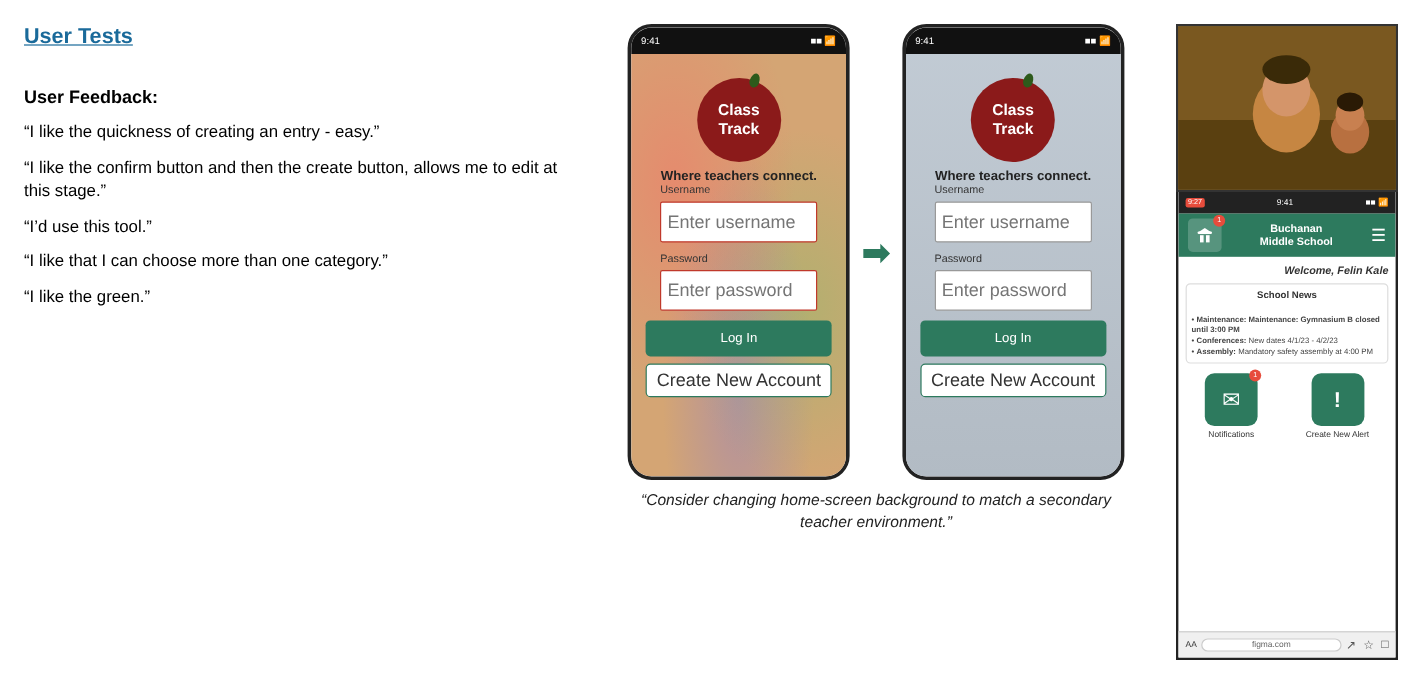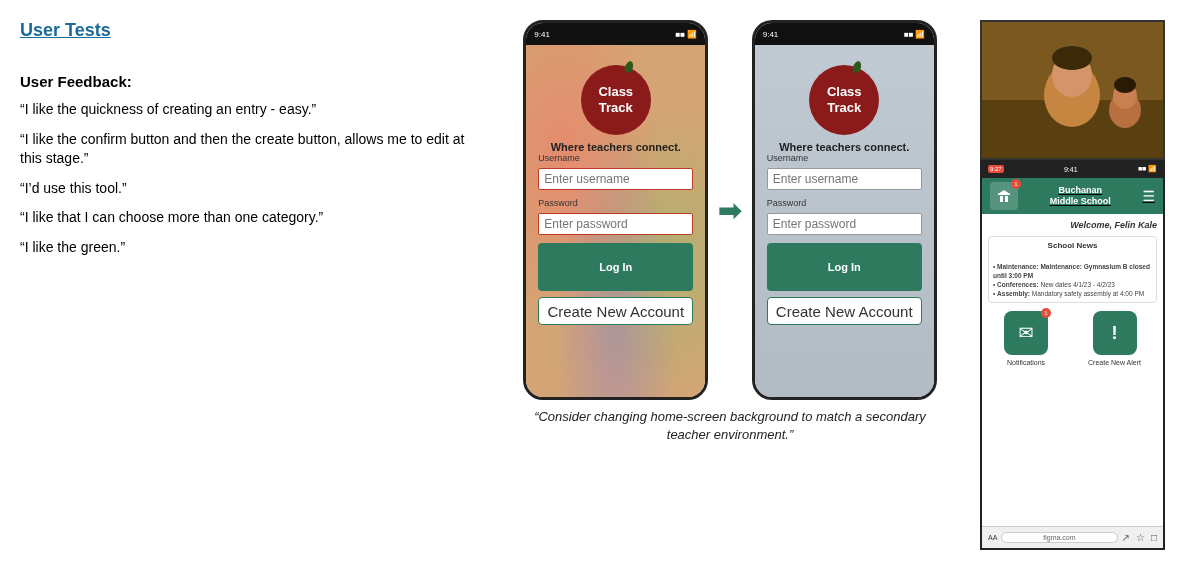--- a/index.html
+++ b/index.html
@@ -138,57 +138,57 @@
 
     .app-tagline {
       font-size: 11px;
       font-weight: bold;
       color: #222;
       text-align: center;
     }
 
     .form-section {
       width: 100%;
-      padding: 0 12px;
+      padding: 0 24px;
       display: flex;
       flex-direction: column;
       gap: 4px;
     }
 
     .form-label {
       font-size: 9px;
       color: #333;
       margin-bottom: 1px;
     }
 
     .form-input {
       width: 100%;
-      height: 22px;
+      height: 34px;
       border: 1.5px solid #c0392b;
       border-radius: 2px;
       background: white;
-      font-size: 12px;
+      font-size: 15px;
       padding: 0 5px;
       color: #aaa;
     }
 
     .form-input-neutral {
       border-color: #999;
     }
 
     .btn-login {
       width: calc(100% - 24px);
       margin: 8px 12px 0;
-      height: 48px;
+      height: 30px;
       background: #2d7a5e;
       color: white;
       border: none;
       border-radius: 4px;
       font-size: 11px;
-      font-weight: bold;
+      font-weight: normal;
       cursor: pointer;
     }
 
     .btn-create {
       width: calc(100% - 24px);
       margin: 6px 12px 0;
       height: 28px;
       background: white;
       color: #333;
       border: 1.5px solid #2d7a5e;
@@ -266,21 +266,20 @@
     }
 
     .mob-header {
       background: #2d7a5e;
       height: 36px;
       display: flex;
       align-items: center;
       justify-content: space-between;
       padding: 0 8px;
       flex-shrink: 0;
-      text-decoration: underline;
     }
 
     .mob-header-title {
       color: white;
       font-size: 9px;
       font-weight: bold;
       text-align: center;
       line-height: 1.2;
     }
 

